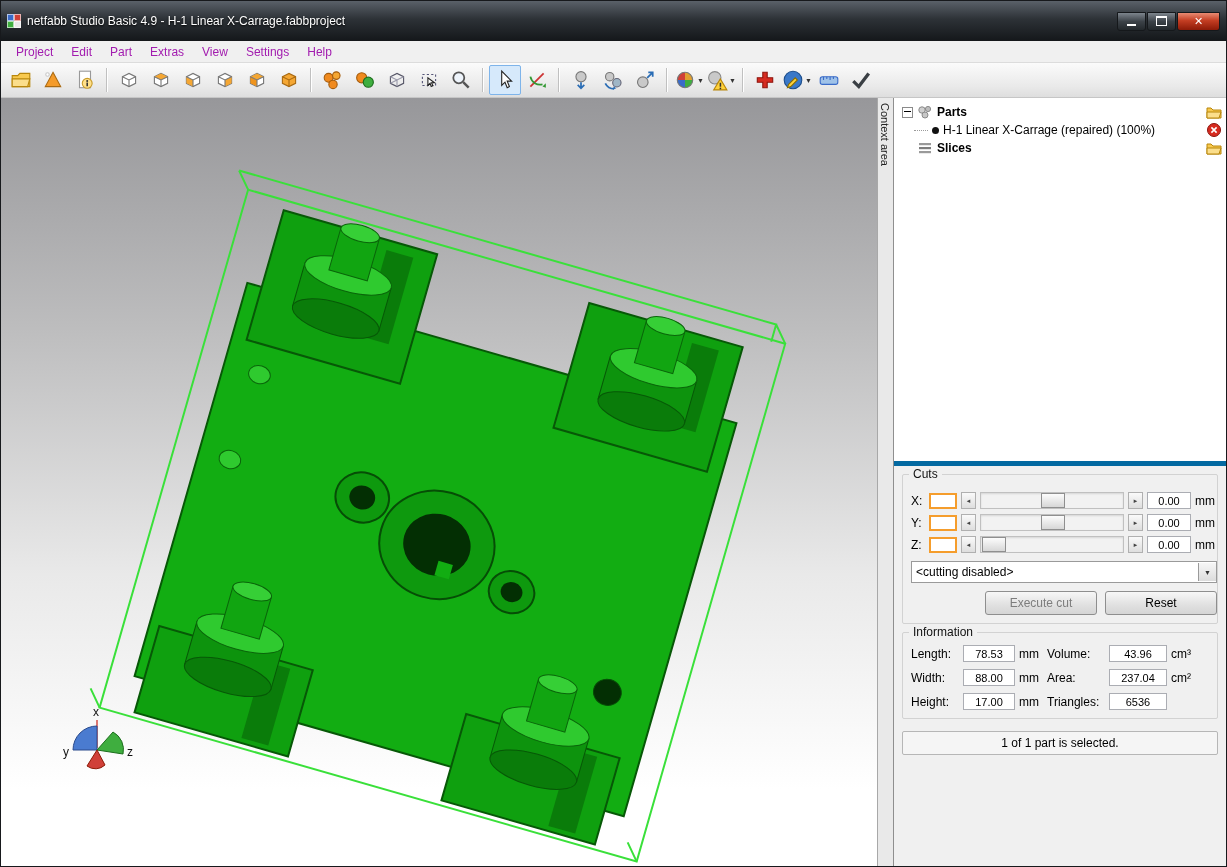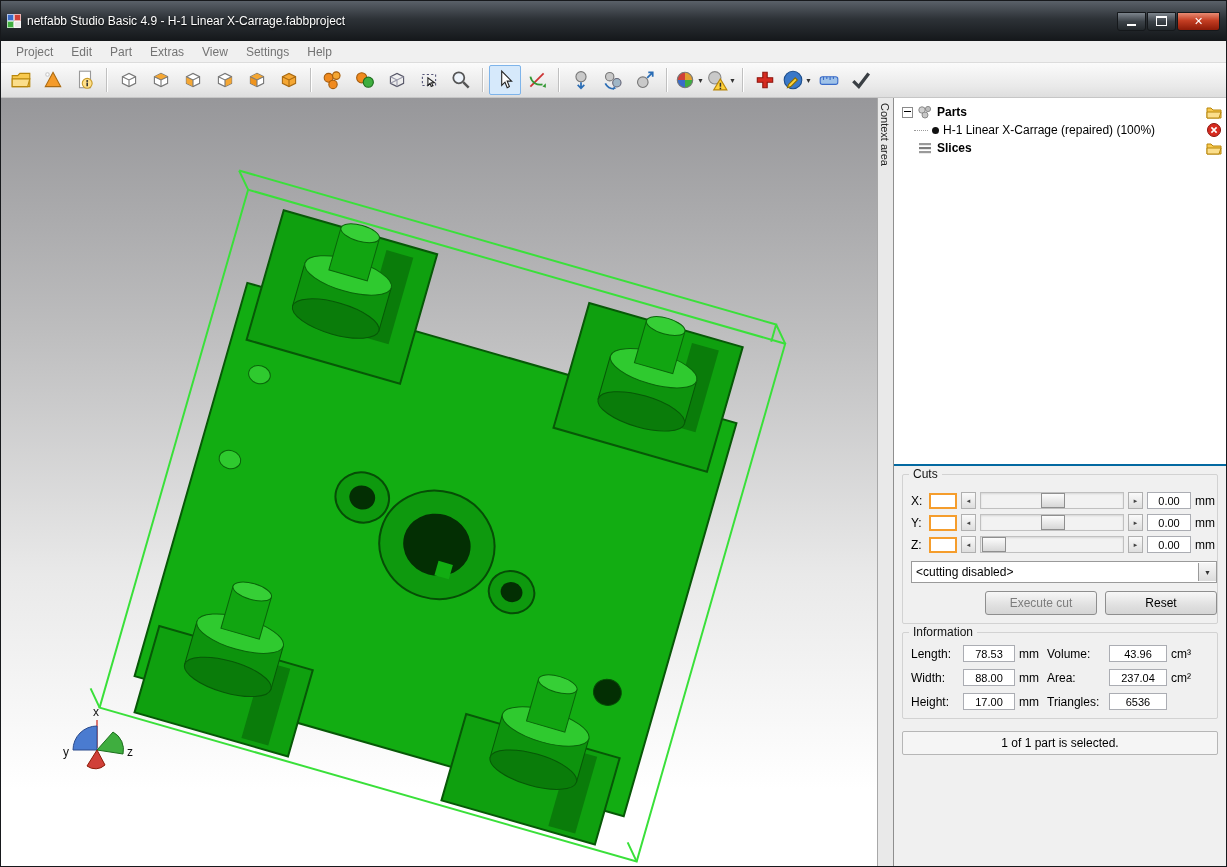--- a/index.html
+++ b/index.html
@@ -14,42 +14,42 @@
   .title-text{flex:1;font-size:12px;text-shadow:0 1px 2px #000;}
   .winbtns{display:flex;margin-right:6px;gap:1px;}
   .winbtn{width:29px;height:19px;display:flex;align-items:center;justify-content:center;border:1px solid #15181b;border-radius:0 0 3px 3px;background:linear-gradient(#7d858d,#3c4248 50%,#23282c);box-sizing:border-box;}
   .winbtn.close{background:linear-gradient(#e98b72,#c33d22 45%,#8c1a07);width:43px;}
   .glyph-min{width:9px;height:7px;border-bottom:2px solid #fff;}
   .glyph-max{width:9px;height:7px;border:1px solid #fff;border-top:2px solid #fff;}
   .glyph-close{color:#fff;font-size:11px;line-height:1;}
 
   
   .menubar{height:21px;background:#f0f0f0;border-bottom:1px solid #dcdcdc;display:flex;align-items:center;padding-left:6px;flex:0 0 auto;}
-  .menuitem{padding:2px 9px;color:#737373;cursor:default;}
+  .menuitem{padding:2px 9px;color:#a21caf;cursor:default;}
 
   
   .toolbar{height:34px;background:linear-gradient(#fbfbfb,#e9e9e9 70%,#dedede);border-bottom:1px solid #c6c6c6;display:flex;align-items:center;padding:0 4px;flex:0 0 auto;}
   .tbtn{height:28px;min-width:30px;display:flex;align-items:center;justify-content:center;border:1px solid transparent;border-radius:2px;gap:1px;}
   .tbtn.active{background:#d6e9fb;border-color:#7eb4ea;}
   .tsep{width:1px;height:24px;background:#c0c0c0;border-right:1px solid #fff;margin:0 5px;}
   .chev{font-size:7px;color:#333;line-height:1;}
   .ticon{width:22px;height:22px;display:block;}
 
   
   .main{flex:1;display:flex;min-height:0;}
   .viewport{flex:1;position:relative;background:linear-gradient(180deg,#97979a 0%,#bdbdbe 30%,#e9e9e9 62%,#ffffff 90%);overflow:hidden;}
   .viewport svg.model{position:absolute;inset:0;width:100%;height:100%;}
   .axeswidget{position:absolute;left:58px;bottom:78px;width:84px;height:84px;}
 
   .contextstrip{width:15px;background:#e9e9e9;border-left:1px solid #a8a8a8;border-right:1px solid #8f8f8f;flex:0 0 auto;}
   .contextstrip .vtext{writing-mode:vertical-rl;font-size:11px;color:#222;padding-top:5px;margin-left:1px;}
 
   
   .rightpanel{width:332px;background:#f0f0f0;flex:0 0 auto;display:flex;flex-direction:column;overflow:hidden;}
-  .tree{background:#fff;border-bottom:2px solid #0369a1;height:368px;padding-top:5px;box-sizing:border-box;}
+  .tree{background:#fff;border-bottom:5px solid #0369a1;height:368px;padding-top:5px;box-sizing:border-box;}
   .trow{display:flex;align-items:center;height:18px;padding:0 4px 0 8px;gap:4px;}
   .trow .spacer{flex:1;}
   .tlabel{white-space:nowrap;}
   .tlabel.bold{font-weight:bold;}
   .expander{width:9px;height:9px;border:1px solid #8a8a8a;background:#fff;position:relative;flex:0 0 auto;}
   .expander::after{content:"";position:absolute;left:1px;right:1px;top:3px;border-top:1px solid #000;}
   .indent{width:11px;flex:0 0 auto;}
   .childindent{width:14px;border-bottom:1px dotted #9a9a9a;height:0;margin-left:12px;flex:0 0 auto;}
   .bullet{width:7px;height:7px;border-radius:50%;background:#111;flex:0 0 auto;}
   .ticn{width:16px;height:16px;flex:0 0 auto;}

